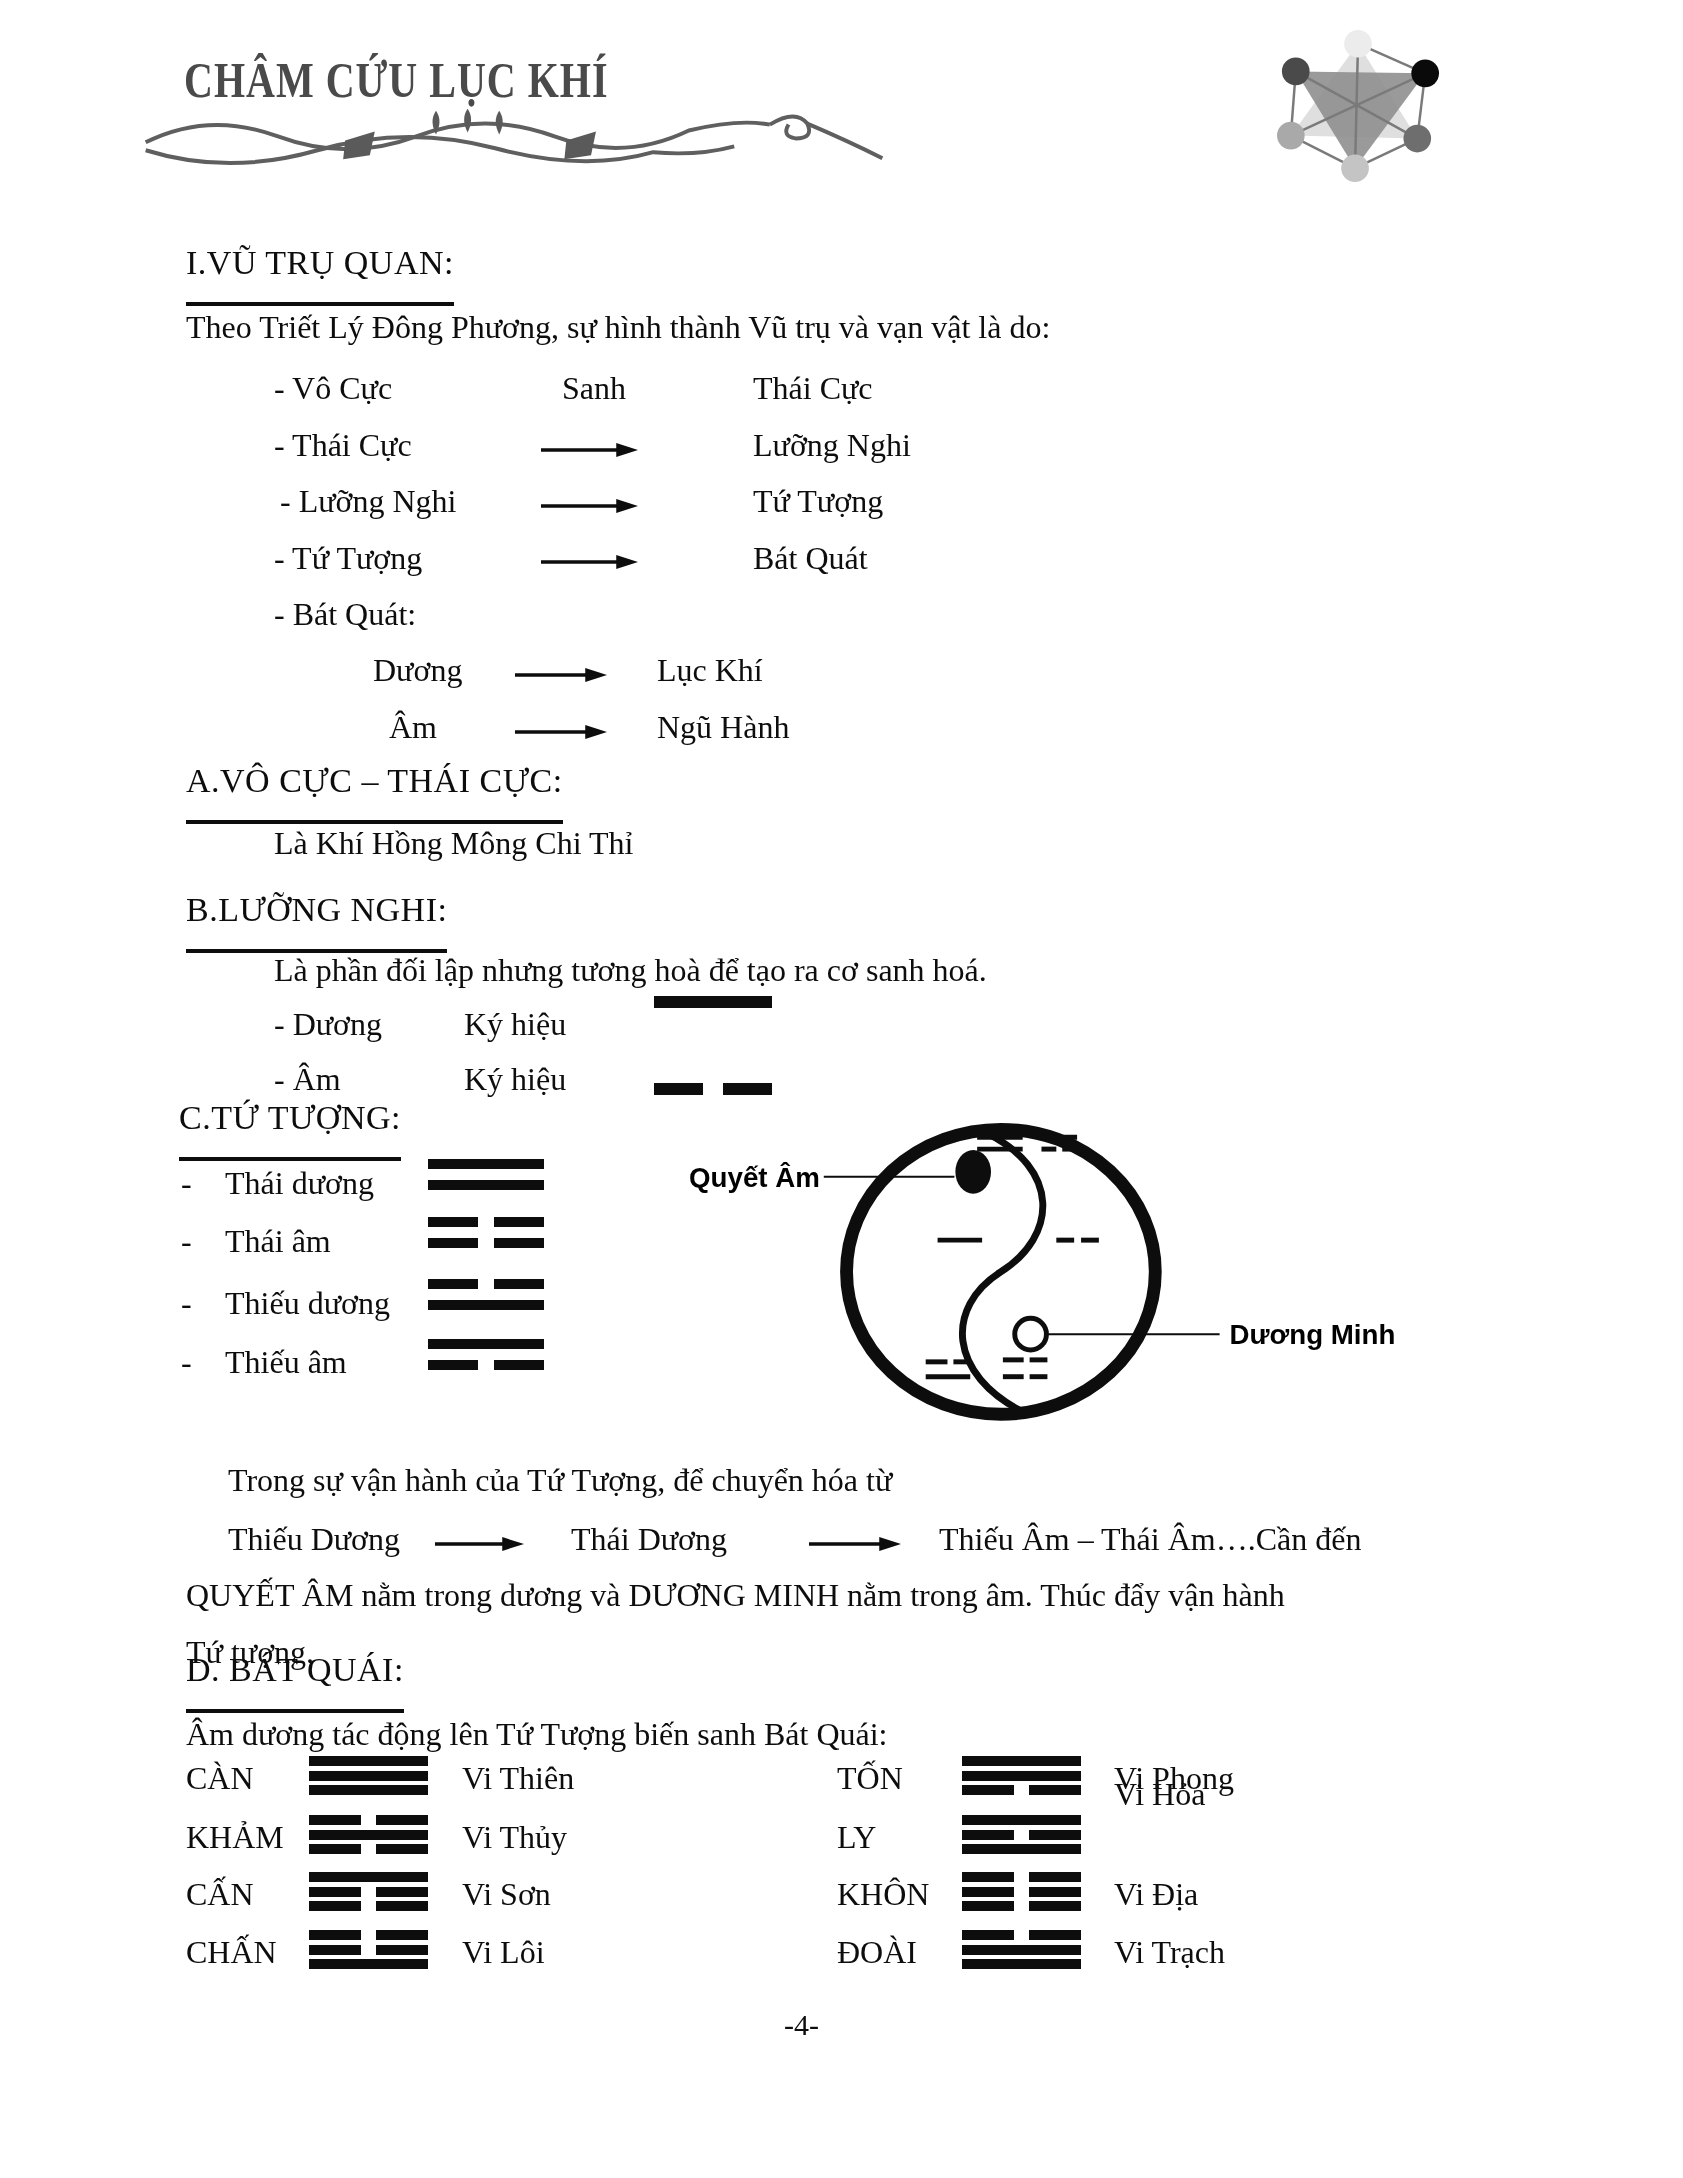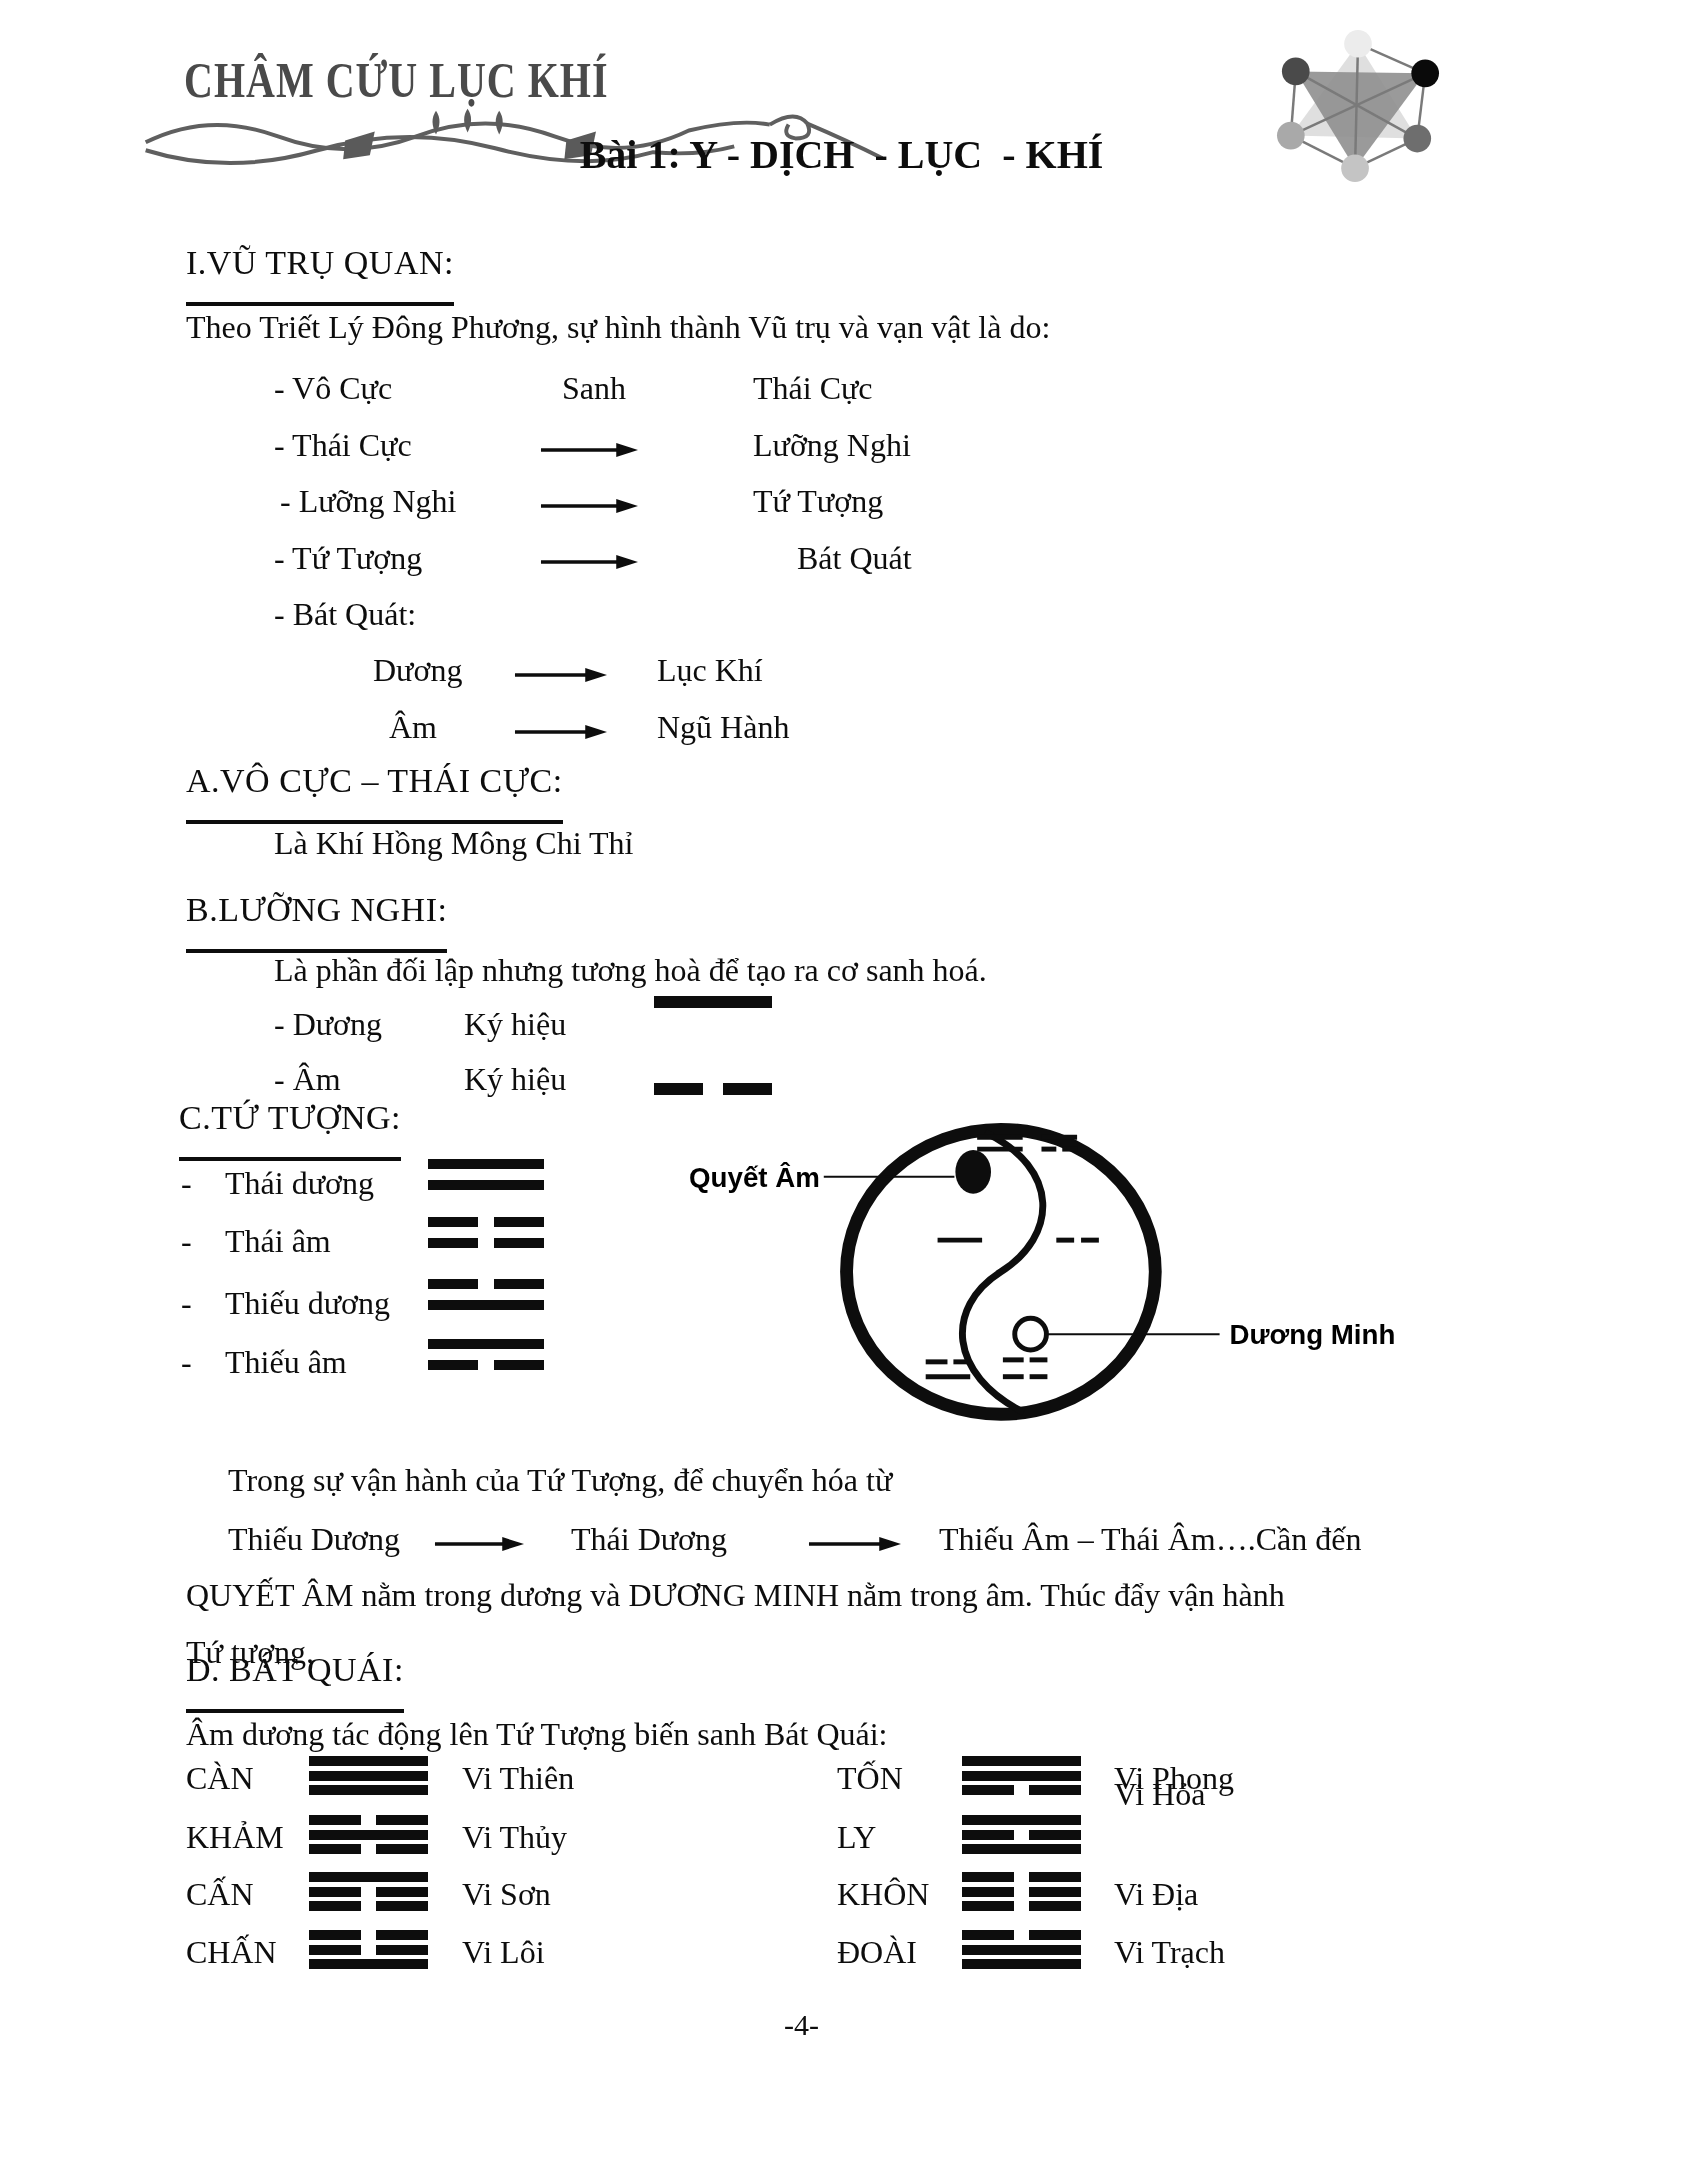--- a/index.html
+++ b/index.html
@@ -59,21 +59,20 @@
       <line x1="97" y1="148" x2="32" y2="115"></line>
     </g>
     <circle cx="100" cy="22" r="14" fill="#ececec"></circle>
     <circle cx="168" cy="52" r="14" fill="#0a0a0a"></circle>
     <circle cx="37" cy="50" r="14" fill="#4a4a4a"></circle>
     <circle cx="32" cy="115" r="14" fill="#a9a9a9"></circle>
     <circle cx="160" cy="118" r="14" fill="#6e6e6e"></circle>
     <circle cx="97" cy="148" r="14" fill="#c4c4c4"></circle>
   </svg>
 
-  <div class="abs doc-title" style="left:0;top:131px;">Bài 1: Y - DỊCH  - LỤC  - KHÍ</div>
 
   <div class="abs" style="left:186px;top:244px;">
     <span class="heading">I.VŨ TRỤ QUAN:</span>
   </div>
   <div class="abs body-text" style="left:186px;top:309px;">Theo Triết Lý Đông Phương, sự hình thành Vũ trụ và vạn vật là do:</div>
 
   <div class="abs body-text" style="left:274px;top:370px;">- Vô Cực</div>
   <div class="abs body-text" style="left:562px;top:370px;">Sanh</div>
   <div class="abs body-text" style="left:753px;top:370px;">Thái Cực</div>
 
@@ -89,21 +88,21 @@
     <line x1="2" y1="11" x2="80" y2="11" stroke="#0d0d0d" stroke-width="3.5"></line>
       <polygon points="78,4 100,11 78,18" fill="#0d0d0d"></polygon>
   </svg>
   <div class="abs body-text" style="left:753px;top:483px;">Tứ Tượng</div>
 
   <div class="abs body-text" style="left:274px;top:540px;">- Tứ Tượng</div>
   <svg class="abs" style="left:539px;top:551px;" width="99" height="22" viewBox="0 0 100 22">
     <line x1="2" y1="11" x2="80" y2="11" stroke="#0d0d0d" stroke-width="3.5"></line>
       <polygon points="78,4 100,11 78,18" fill="#0d0d0d"></polygon>
   </svg>
-  <div class="abs body-text" style="left:753px;top:540px;margin-left:44px;">Bát Quát</div>
+  <div class="abs body-text" style="left:753px;top:540px;">Bát Quát</div>
 
   <div class="abs body-text" style="left:274px;top:596px;">- Bát Quát:</div>
 
   <div class="abs body-text" style="left:373px;top:652px;">Dương</div>
   <svg class="abs" style="left:513px;top:664px;" width="94" height="22" viewBox="0 0 95 22">
     <line x1="2" y1="11" x2="75" y2="11" stroke="#0d0d0d" stroke-width="3.5"></line>
       <polygon points="73,4 95,11 73,18" fill="#0d0d0d"></polygon>
   </svg>
   <div class="abs body-text" style="left:657px;top:652px;">Lục Khí</div>
 

